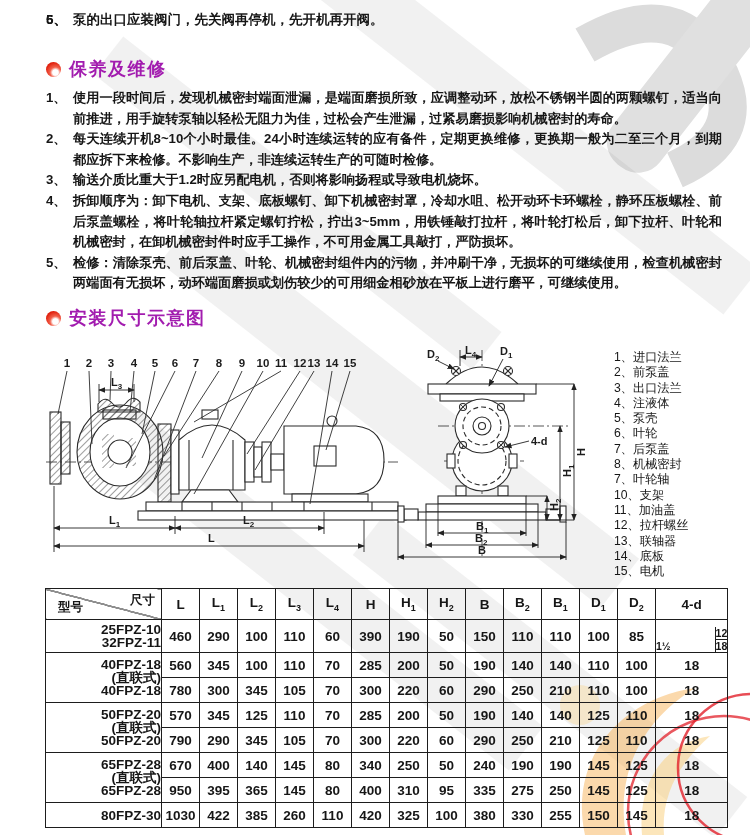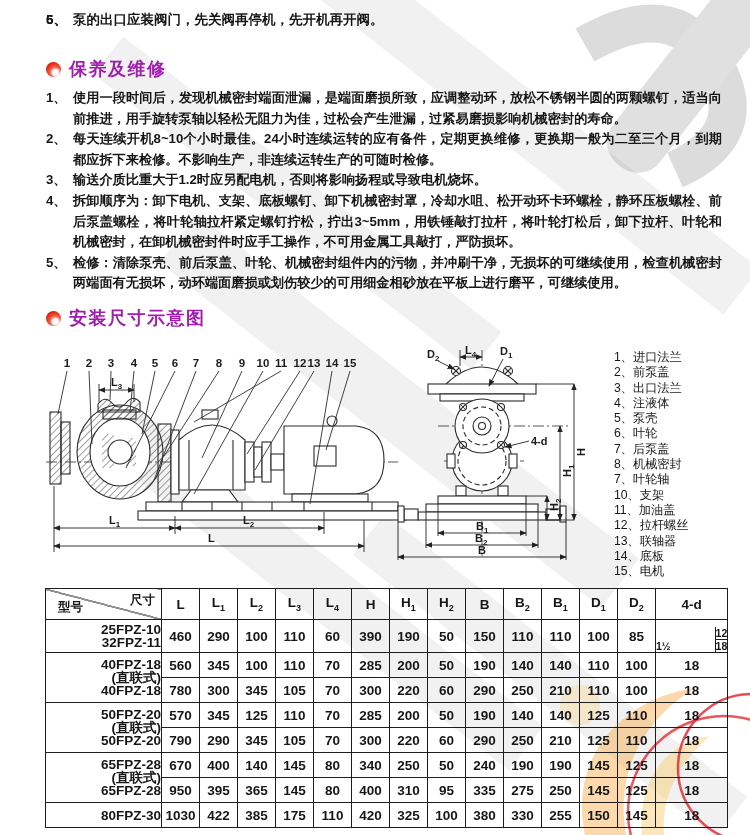--- a/index.html
+++ b/index.html
@@ -473,21 +473,21 @@
         <td>125</td>
         <td>18</td>
       </tr>
       <tr>
         <td rowspan="1" class="model">
           <div>80FPZ-30</div>
         </td>
         <td>1030</td>
         <td>422</td>
         <td>385</td>
-        <td>175</td>
+        <td>260</td>
         <td>110</td>
         <td>420</td>
         <td>325</td>
         <td>100</td>
         <td>380</td>
         <td>330</td>
         <td>255</td>
         <td>150</td>
         <td>145</td>
         <td>18</td>

